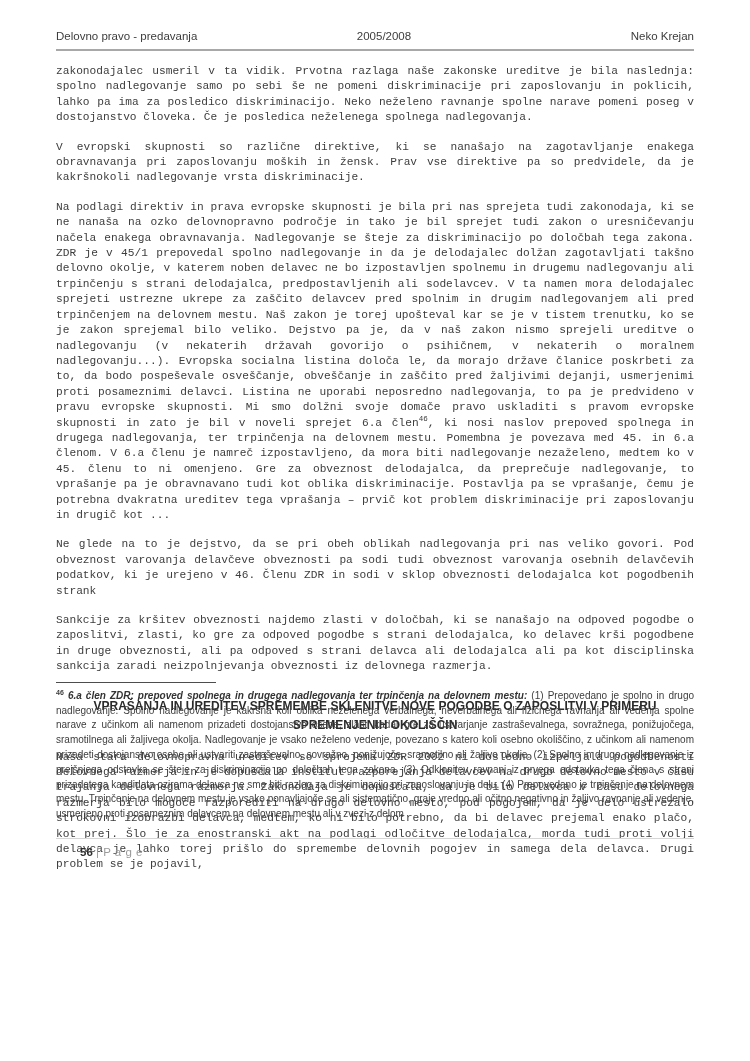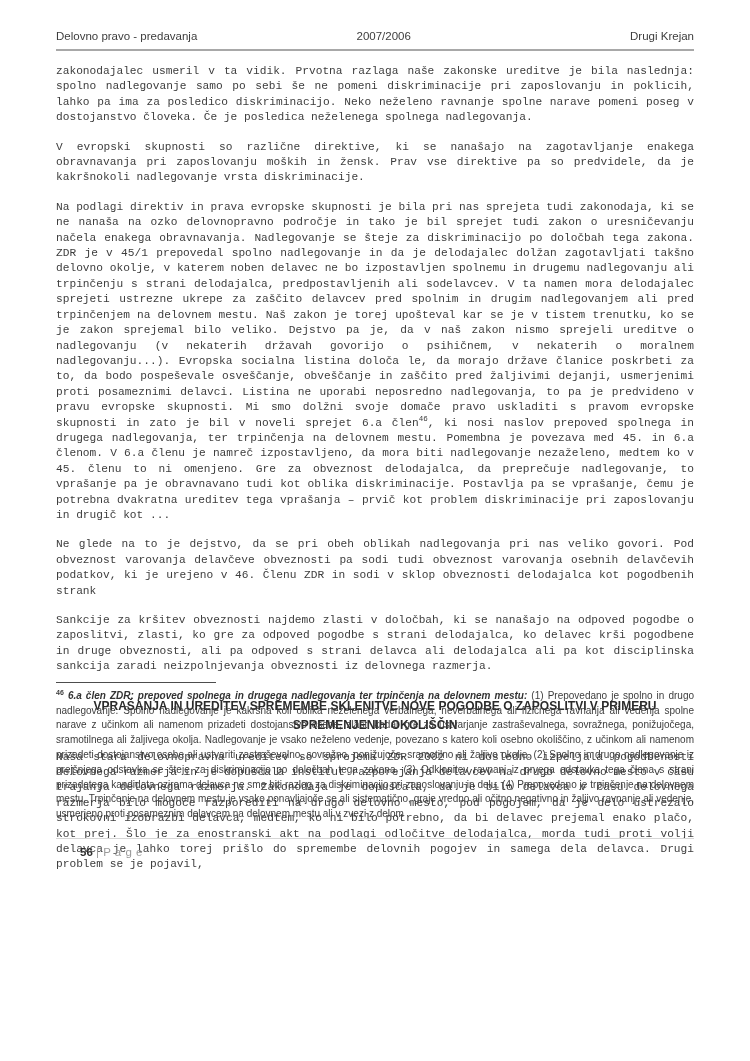--- a/index.html
+++ b/index.html
@@ -83,22 +83,22 @@
   .page-number { font-weight: 700; color: #2f2f2f; padding-left: 24px; }
   .page-word { color: #9a9a9a; letter-spacing: 0.5px; }
 </style>
 </head>
 <body>
 
 <div class="page">
   <div class="margins">
     <div class="doc-header">
       <span class="h-left">Delovno pravo - predavanja</span>
-      <span class="h-center">2007/2006</span>
-      <span class="h-right">Drugi Krejan</span>
+      <span class="h-center">2005/2008</span>
+      <span class="h-right">Neko Krejan</span>
     </div>
     <hr class="header-rule">
 
     <div class="doc-body">
         <p class="para"><span>zakonodajalec usmeril v ta vidik. Prvotna razlaga naše zakonske ureditve je bila naslednja: spolno nadlegovanje samo po sebi še ne pomeni diskriminacije pri zaposlovanju in poklicih, lahko pa ima za posledico diskriminacijo. Neko neželeno ravnanje spolne narave pomeni poseg v dostojanstvo človeka. Če je posledica neželenega spolnega nadlegovanja.</span></p>
         <p class="para"><span>V evropski skupnosti so različne direktive, ki se nanašajo na zagotavljanje enakega obravnavanja pri zaposlovanju moških in žensk. Prav vse direktive pa so predvidele, da je kakršnokoli nadlegovanje vrsta diskriminacije.</span></p>
         <p class="para"><span>Na podlagi direktiv in prava evropske skupnosti je bila pri nas sprejeta tudi zakonodaja, ki se ne nanaša na ozko delovnopravno področje in tako je bil sprejet tudi zakon o uresničevanju načela enakega obravnavanja. Nadlegovanje se šteje za diskriminacijo po določbah tega zakona. ZDR je v 45/1 prepovedal spolno nadlegovanje in da je delodajalec dolžan zagotavljati takšno delovno okolje, v katerem noben delavec ne bo izpostavljen spolnemu in drugemu nadlegovanju ali trpinčenju s strani delodajalca, predpostavljenih ali sodelavcev. V ta namen mora delodajalec sprejeti ustrezne ukrepe za zaščito delavcev pred spolnim in drugim nadlegovanjem ali pred trpinčenjem na delovnem mestu. Naš zakon je torej upošteval kar se je v tistem trenutku, ko se je zakon sprejemal bilo veliko. Dejstvo pa je, da v naš zakon nismo sprejeli ureditve o nadlegovanju (v nekaterih državah govorijo o psihičnem, v nekaterih o moralnem nadlegovanju...). Evropska socialna listina določa le, da morajo države članice poskrbeti za to, da bodo pospeševale osveščanje, obveščanje in zaščito pred žaljivimi dejanji, usmerjenimi proti posameznimi delavci. Listina ne uporabi neposredno nadlegovanja, to pa je predvideno v pravu evropske skupnosti. Mi smo dolžni svoje domače pravo uskladiti s pravom evropske skupnosti in zato je bil v noveli sprejet 6.a člen</span><sup class="fn-ref">46</sup><span>, ki nosi naslov prepoved spolnega in drugega nadlegovanja, ter trpinčenja na delovnem mestu. Pomembna je povezava med 45. in 6.a členom. V 6.a členu je namreč izpostavljeno, da mora biti nadlegovanje nezaželeno, medtem ko v 45. členu to ni omenjeno. Gre za obveznost delodajalca, da preprečuje nadlegovanje, to vprašanje pa je obravnavano tudi kot oblika diskriminacije. Postavlja pa se vprašanje, čemu je potrebna dvakratna ureditev tega vprašanja – prvič kot problem diskriminacije pri zaposlovanju in drugič kot ...</span></p>
         <p class="para"><span>Ne glede na to je dejstvo, da se pri obeh oblikah nadlegovanja pri nas veliko govori. Pod obveznost varovanja delavčeve obveznosti pa sodi tudi obveznost varovanja osebnih delavčevih podatkov, ki je urejeno v 46. Členu ZDR in sodi v sklop obveznosti delodajalca kot pogodbenih strank</span></p>
         <p class="para"><span>Sankcije za kršitev obveznosti najdemo zlasti v določbah, ki se nanašajo na odpoved pogodbe o zaposlitvi, zlasti, ko gre za odpoved pogodbe s strani delodajalca, ko delavec krši pogodbene in druge obveznosti, ali pa odpoved s strani delavca ali delodajalca ali pa kot disciplinska sankcija zaradi neizpolnjevanja obveznosti iz delovnega razmerja.</span></p>
         <h2 class="section-heading">VPRAŠANJA IN UREDITEV SPREMEMBE SKLENITVE NOVE POGODBE O ZAPOSLITVI V PRIMERU SPREMENJENIH OKOLIŠČIN</h2>

